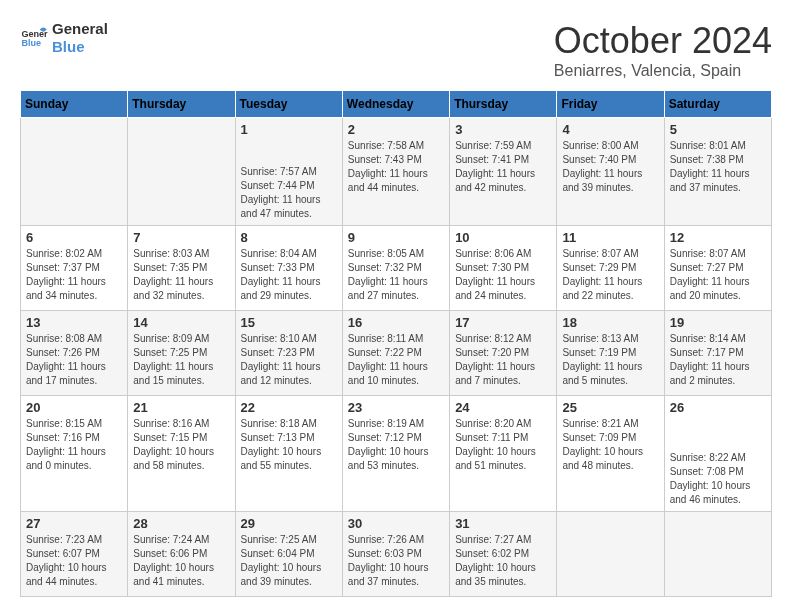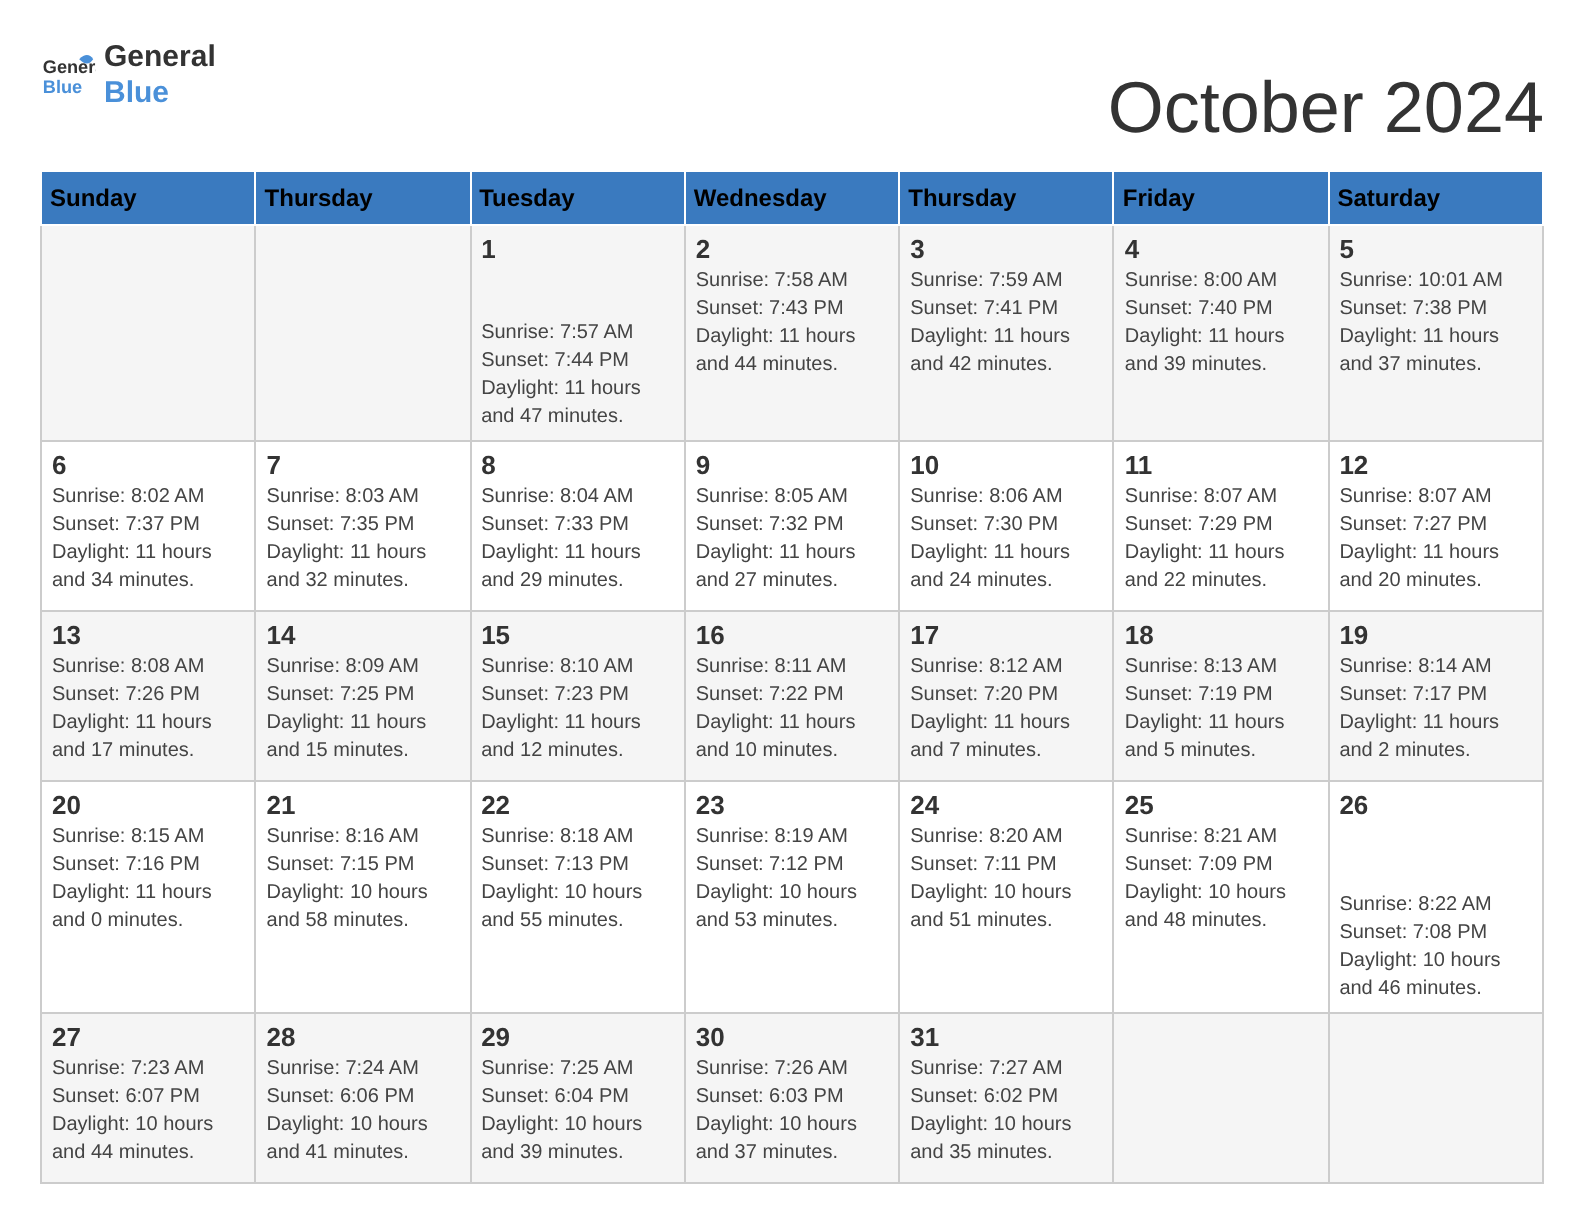--- a/index.html
+++ b/index.html
@@ -20,21 +20,20 @@
       display: flex;
       align-items: center;
       gap: 4px;
     }
     .logo-icon {
       width: 28px;
       height: 28px;
     }
     .title-block {
       text-align: left;
-      margin-top: 13px;
     }
     .month-title {
       font-size: 36px;
       font-weight: normal;
       color: #333;
     }
     .subtitle {
       font-size: 16px;
       color: #555;
     }
@@ -86,20 +85,21 @@
       <text x="2" y="32" font-size="13" font-weight="bold" fill="#4a90d9">Blue</text>
       <path d="M28 8 Q34 2 38 8 Q34 14 28 8Z" fill="#4a90d9"></path>
     </svg>
     <div>
       <div style="font-size:15px;font-weight:bold;color:#333;line-height:1.2;">General</div>
       <div style="font-size:15px;font-weight:bold;color:#4a90d9;line-height:1.2;">Blue</div>
     </div>
   </div>
   <div class="title-block">
     <div class="month-title">October 2024</div>
+    <div class="subtitle">Beniarres, Valencia, Spain</div>
   </div>
 </div>
 
 <table>
   <thead>
     <tr id="header-row">
         <th>Sunday</th>
         <th>Thursday</th>
         <th>Tuesday</th>
         <th>Wednesday</th>
@@ -131,21 +131,21 @@
 Daylight: 11 hours and 42 minutes.</div>
         </td>
         <td>
           <span class="day-num">4</span>
           <div class="cell-info" style="white-space: pre-line;">Sunrise: 8:00 AM
 Sunset: 7:40 PM
 Daylight: 11 hours and 39 minutes.</div>
         </td>
         <td>
           <span class="day-num">5</span>
-          <div class="cell-info" style="white-space: pre-line;">Sunrise: 10:01 AM
+          <div class="cell-info" style="white-space: pre-line;">Sunrise: 8:01 AM
 Sunset: 7:38 PM
 Daylight: 11 hours and 37 minutes.</div>
         </td>
       </tr>
       <tr>
         <td>
           <span class="day-num">6</span>
           <div class="cell-info" style="white-space: pre-line;">Sunrise: 8:02 AM
 Sunset: 7:37 PM
 Daylight: 11 hours and 34 minutes.</div>

